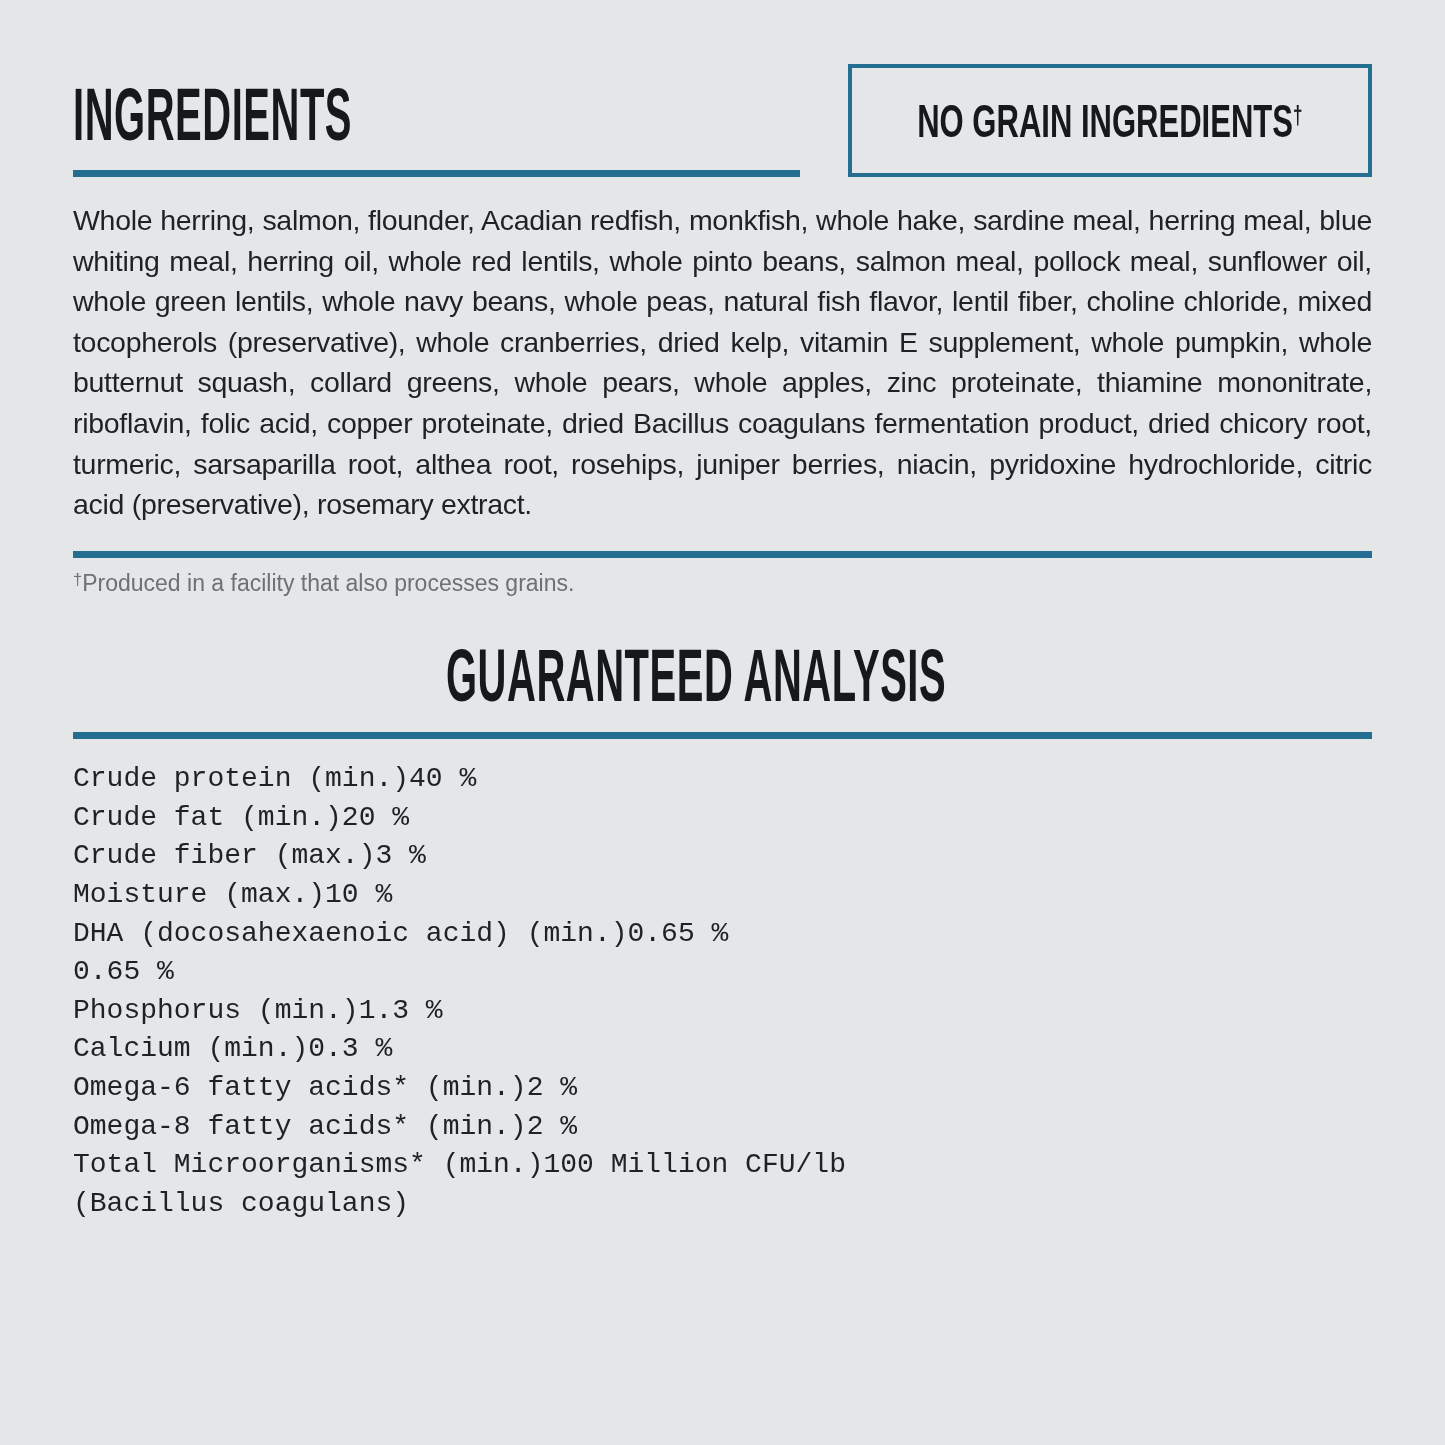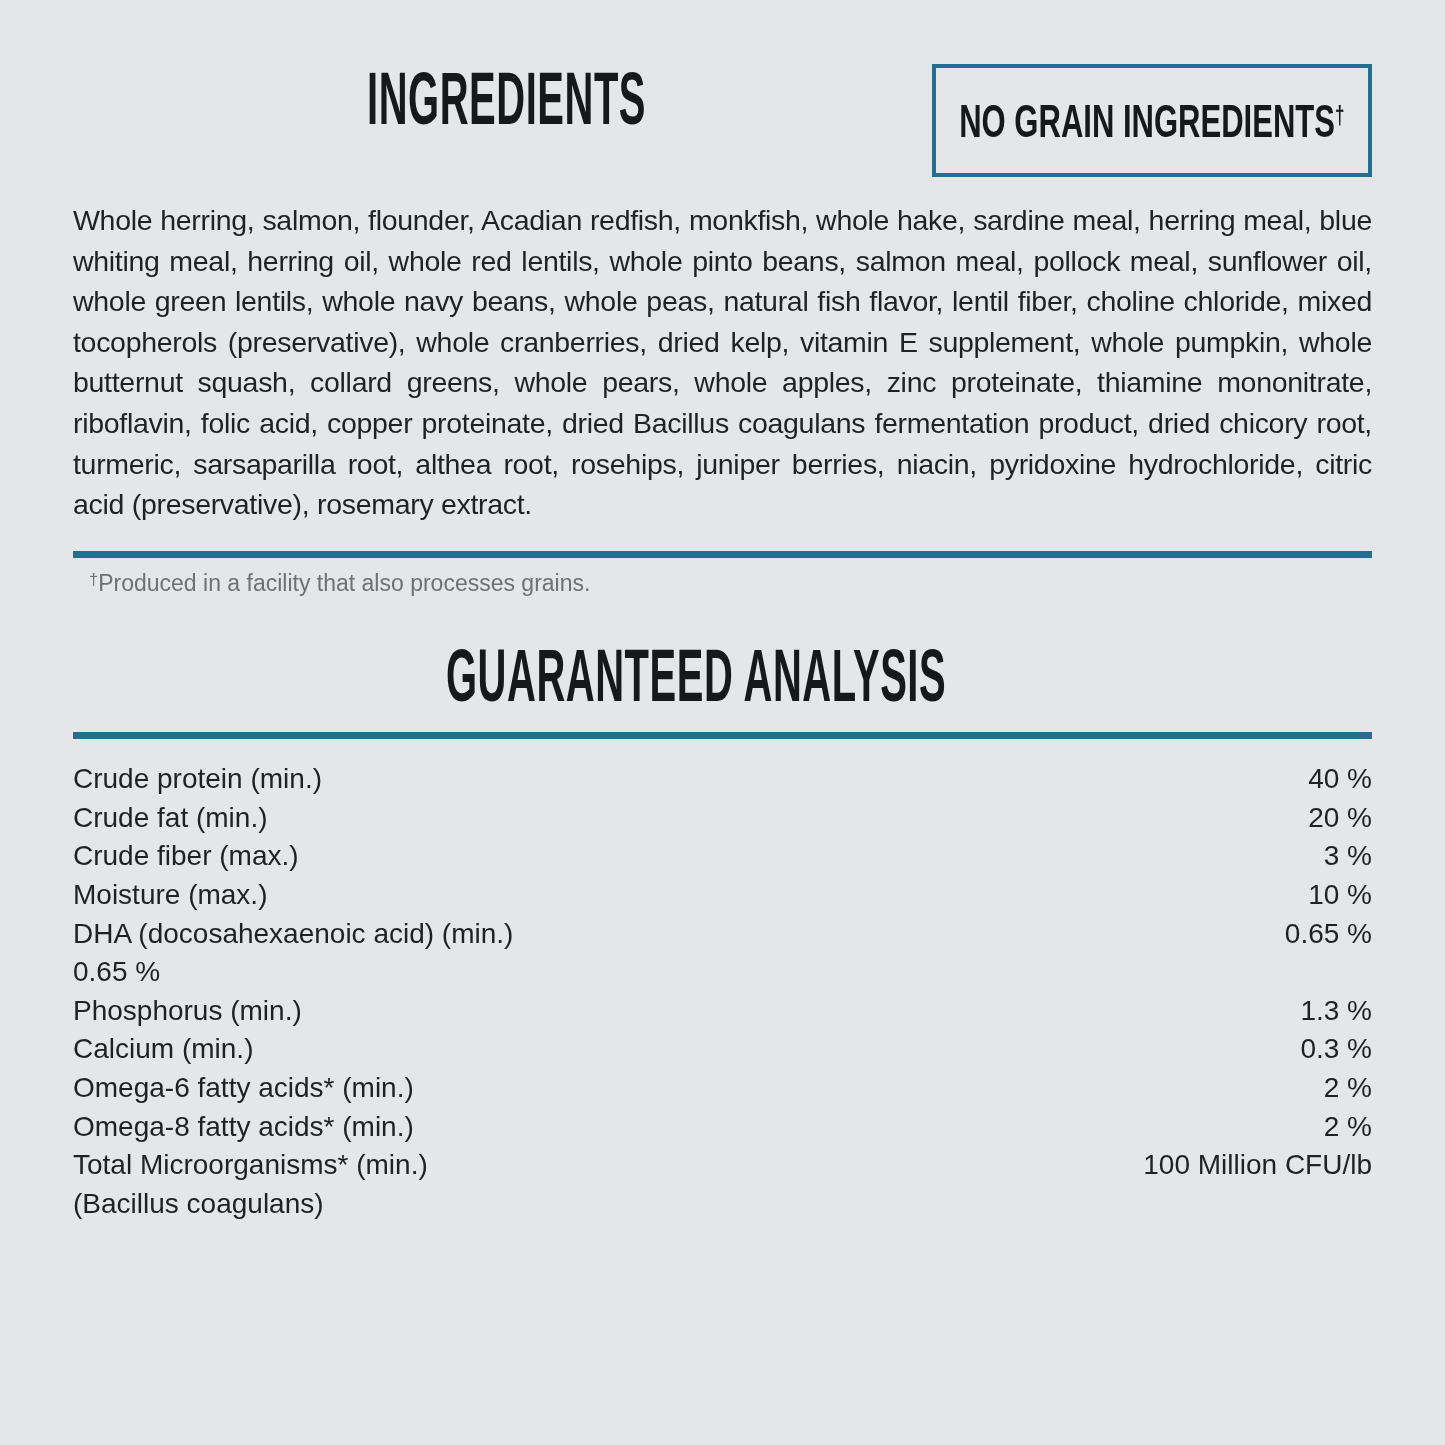--- a/index.html
+++ b/index.html
@@ -22,40 +22,40 @@
   
   .header-row{
     display:flex;
     justify-content:space-between;
     align-items:stretch;
     height:113px;
   }
   .title-col{
     flex:1;
     display:flex;
-    flex-direction:row;
+    flex-direction:column;
     justify-content:flex-end;
     padding-right:14px;
     min-width:0;
   }
   .h1{line-height:0.95;white-space:nowrap;}
   .h1 .condensed{
     display:inline-block;
     font-size:74px;
     font-weight:700;
     color:var(--heading);
     letter-spacing:1px;
     transform:scaleX(0.54);
     transform-origin:0 100%;
     white-space:nowrap;
   }
   .title-col .h1{margin-bottom:20px;}
   .rule{background:var(--accent);height:7px;}
   .badge-box{
-    width:440px;
+    width:524px;
     border:4px solid var(--accent);
     display:flex;
     align-items:center;
     justify-content:center;
     overflow:visible;
     margin-left:34px;
   }
   .badge-text{
     display:inline-block;
     font-size:47px;
@@ -73,37 +73,37 @@
     font-size:28.5px;
     line-height:1.425;
     letter-spacing:-0.3px;
     text-align:justify;
     color:var(--text);
   }
 
   .full-rule{margin-top:26px;}
 
   .footnote{
-    margin:12px 0 0 16px;
+    margin:12px 0 0 0;
     font-size:23px;
     color:var(--muted);
   }
   .footnote sup{font-size:0.72em;vertical-align:0.35em;}
 
   
   .ga-title{margin-top:44px;text-align:right;}
   .ga-rule{margin-top:21px;}
   .table{margin-top:21px;}
   .row{
     display:flex;
-    justify-content:space-between;
     align-items:baseline;
     font-size:28px;
     line-height:38.6px;
     color:var(--text);
+    font-family:Liberation Mono, monospace;
   }
   .row .label{text-align:left;}
   .row .value{text-align:right;white-space:nowrap;}
 </style>
 </head>
 <body>
 
 <div class="page">
 
   <div class="header-row">

